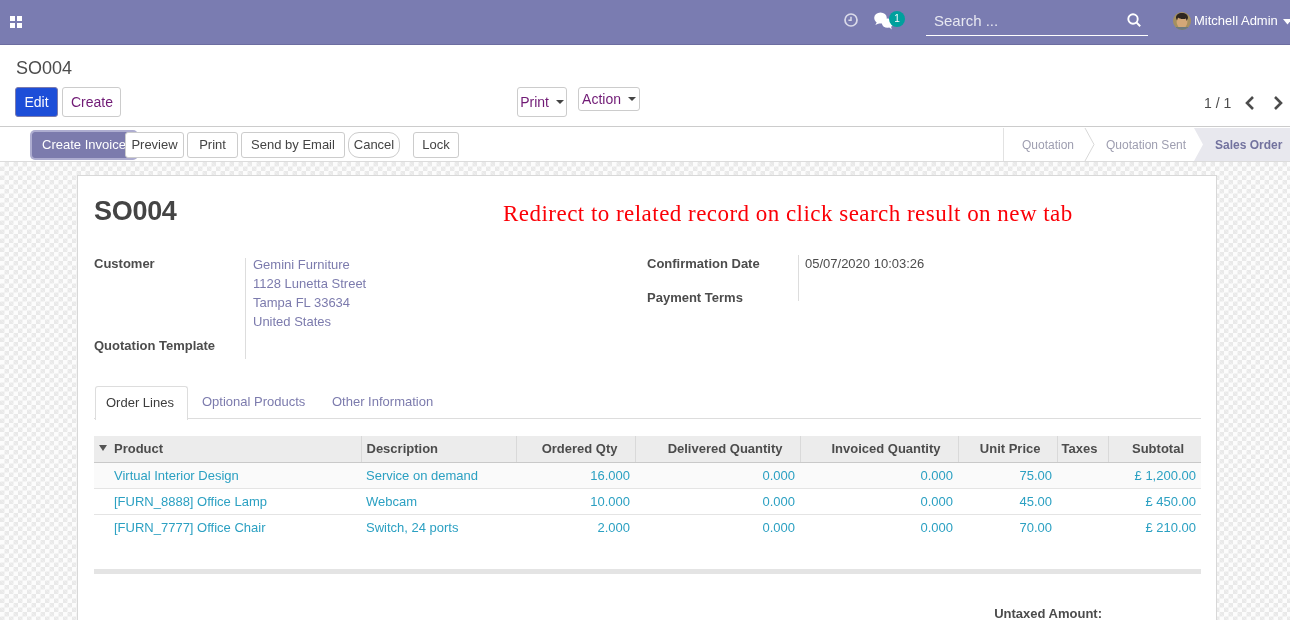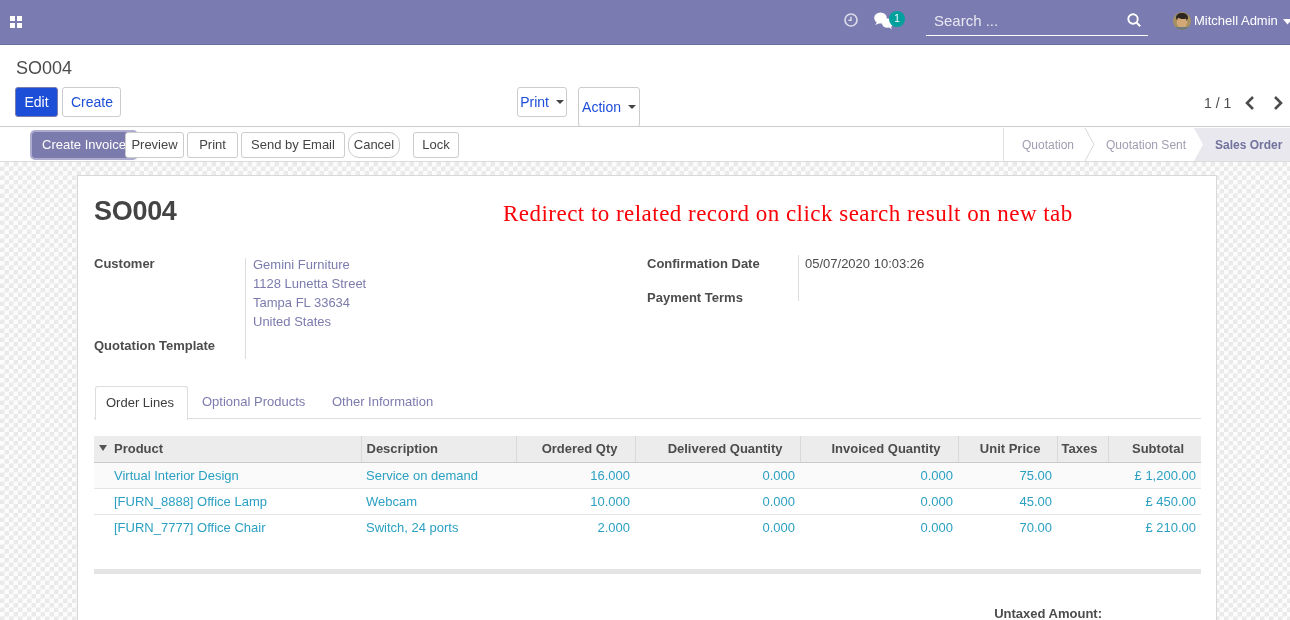--- a/index.html
+++ b/index.html
@@ -11,26 +11,26 @@
 .apps { position:absolute; left:9.5px; top:15.5px; width:13px; height:13px; }
 .apps div { position:absolute; width:5.7px; height:5.7px; background:#fff; }
 .searchline { position:absolute; left:926px; top:35px; width:222px; height:1px; background:#fff; }
 .searchtxt { position:absolute; left:934px; top:12px; font-size:15px; color:rgba(255,255,255,.82); }
 .uname { position:absolute; left:1194px; top:13px; font-size:13px; color:#fff; }
 .badge1 { position:absolute; left:889px; top:11px; width:16px; height:16px; border-radius:8px; background:#00a09d; color:#fff; font-size:10px; text-align:center; line-height:16px; }
 
 
 .cp { position:absolute; left:0; top:46px; width:1290px; height:81px; background:#fff; border-bottom:1px solid #ccc; }
 .bc { position:absolute; left:16px; top:12px; font-size:18px; color:#4c4c4c; }
-.btn { display:inline-block; white-space:nowrap; font-size:14px; line-height:18px; padding:5px 8px; border:1px solid #ccc; border-radius:3px; background:#fff; color:#1d4ed8; text-align:center; }
+.btn { display:inline-block; white-space:nowrap; font-size:14px; line-height:18px; padding:5px 8px; border:1px solid #ccc; border-radius:3px; background:#fff; color:#701a75; text-align:center; }
 .btn-primary { background:#1d4ed8; border-color:#7c7bad; color:#fbfbfe; }
 .edit { position:absolute; left:15px; top:41px; width:43px; }
 .create { position:absolute; left:62px; top:41px; width:59px; }
 .printb { position:absolute; left:517px; top:41px; width:50px; padding:5px 0; }
-.actionb { position:absolute; left:578px; top:41px; width:62px; padding:10px 0; }
+.actionb { position:absolute; left:578px; top:41px; width:62px; padding:2px 0; }
 .caret { display:inline-block; width:0; height:0; border-left:4px solid transparent; border-right:4px solid transparent; border-top:4px solid #444; vertical-align:middle; margin-left:3px; margin-bottom:2px; }
 .pager { position:absolute; left:1204px; top:49px; font-size:14px; color:#4c4c4c; }
 
 
 .sb { position:absolute; left:0; top:128px; width:1290px; height:34px; background:#fff; border-bottom:1px solid #dcdcdc; }
 .sbtn { position:absolute; top:4px; font-size:13px; line-height:16px; padding:4px 0; text-align:center; border:1px solid #ccc; border-radius:3px; background:#fff; color:#444; height:26px; }
 .sbtn-p { background:#7c7bad; border:1px solid #7c7bad; color:#fff; box-shadow:0 0 0 2px #aeadd0;margin-left:15px; }
 .steps { position:absolute; right:0; top:0; height:33px; }
 
 

